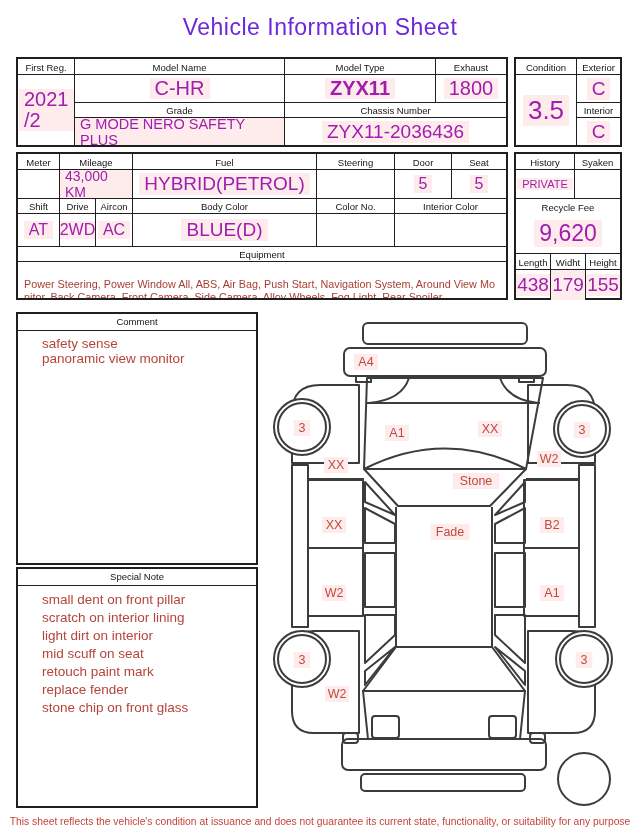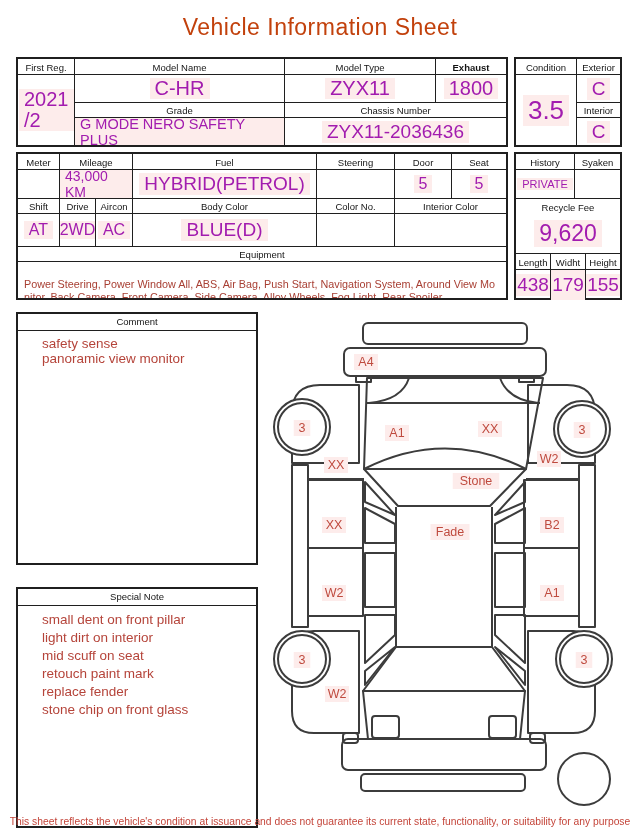--- a/index.html
+++ b/index.html
@@ -1,19 +1,19 @@
 <!DOCTYPE html>
 <html><head>
 <meta charset="utf-8">
 <style>
   html,body{margin:0;padding:0;background:#e8e8e8;}
   .page{position:relative;width:640px;height:835px;background:#ffffff;margin:0 auto;
         font-family:"Liberation Sans", sans-serif;overflow:hidden;}
   .title{position:absolute;top:14px;left:0;width:640px;text-align:center;
-         font-size:23px;letter-spacing:.5px;color:#c2410c;font-weight:500;}
+         font-size:23px;letter-spacing:.5px;color:#6d28d9;font-weight:500;}
   .tbl{position:absolute;border:2px solid #1f1f1f;display:grid;background:#fff;box-sizing:border-box;}
   .cell{box-sizing:border-box;display:flex;align-items:center;justify-content:center;overflow:hidden;}
   .h{font-size:9.5px;color:#141414;padding-top:1px;}
   .bl{border-left:1px solid #1f1f1f;}
   .bt{border-top:1px solid #1f1f1f;}
   .hl{background:#fdeceb;color:#a21caf;padding:0 5px;white-space:pre-line;}
   .s11{font-size:11px;} .s14{font-size:14px;} .s145{font-size:14.5px;}
   .s16{font-size:16px;} .s19{font-size:19px;} .s20{font-size:20px;line-height:21px;}
   .s23{font-size:23px;} .s26{font-size:26px;}
   .left{justify-content:flex-start;}
@@ -35,30 +35,30 @@
 <body>
 
 <div class="page">
 
   <div class="title">Vehicle Information Sheet</div>
 
   <div class="tbl" id="t1" style="left:16px;top:57px;width:492px;height:90px;grid-template-columns:56px 210px 151px 71px;grid-template-rows:15px 28px 15px 28px;">
     <div class="cell h" style="grid-area:1/1/2/2;">First Reg.</div>
     <div class="cell h bl" style="grid-area:1/2/2/3;">Model Name</div>
     <div class="cell h bl" style="grid-area:1/3/2/4;">Model Type</div>
-    <div class="cell h bl" style="grid-area:1/4/2/5;font-weight:bold;">Exhaust</div>
+    <div class="cell h bl" style="grid-area:1/4/2/5;">Exhaust</div>
 
     <div class="cell bt left s20" style="grid-area:2/1/5/2;padding-left:1px;">
       <span class="hl">2021
 /2</span>
     </div>
     <div class="cell bl bt s20" style="grid-area:2/2/3/3;">
       <span class="hl">C-HR</span>
     </div>
-    <div class="cell bl bt s20" style="grid-area:2/3/3/4;">
+    <div class="cell bl bt s20" style="grid-area:2/3/3/4;font-weight:bold;">
       <span class="hl">ZYX11</span>
     </div>
     <div class="cell bl bt s20" style="grid-area:2/4/3/5;">
       <span class="hl">1800</span>
     </div>
 
     <div class="cell h bl bt" style="grid-area:3/2/4/3;">Grade</div>
     <div class="cell h bl bt" style="grid-area:3/3/4/5;">Chassis Number</div>
     <div class="cell bl bt s145" style="grid-area:4/2/5/3;">
       <span class="hl">G MODE NERO SAFETY PLUS</span>
@@ -164,24 +164,25 @@
   </div>
 
   <div class="notebox" id="comment-box" style="left:16px;top:312px;width:242px;height:253px;">
     <div class="nhead">Comment</div>
     <div class="nbody">
         <div class="note-line">safety sense</div>
         <div class="note-line">panoramic view monitor</div>
       </div>
   </div>
 
-  <div class="notebox" id="special-box" style="left:16px;top:567px;width:242px;height:241px;margin-top:20px;">
+  <div class="notebox" id="special-box" style="left:16px;top:567px;width:242px;height:241px;">
     <div class="nhead">Special Note</div>
     <div class="nbody">
         <div class="note-line">small dent on front pillar</div>
+        <div class="note-line">scratch on interior lining</div>
         <div class="note-line">light dirt on interior</div>
         <div class="note-line">mid scuff on seat</div>
         <div class="note-line">retouch paint mark</div>
         <div class="note-line">replace fender</div>
         <div class="note-line">stone chip on front glass</div>
       </div>
   </div>
 
   <svg id="diagram" width="373" height="500" viewBox="0 0 373 500" xmlns="http://www.w3.org/2000/svg">
     <g stroke="#3c3c3c" stroke-width="2" fill="none" stroke-linejoin="round">

